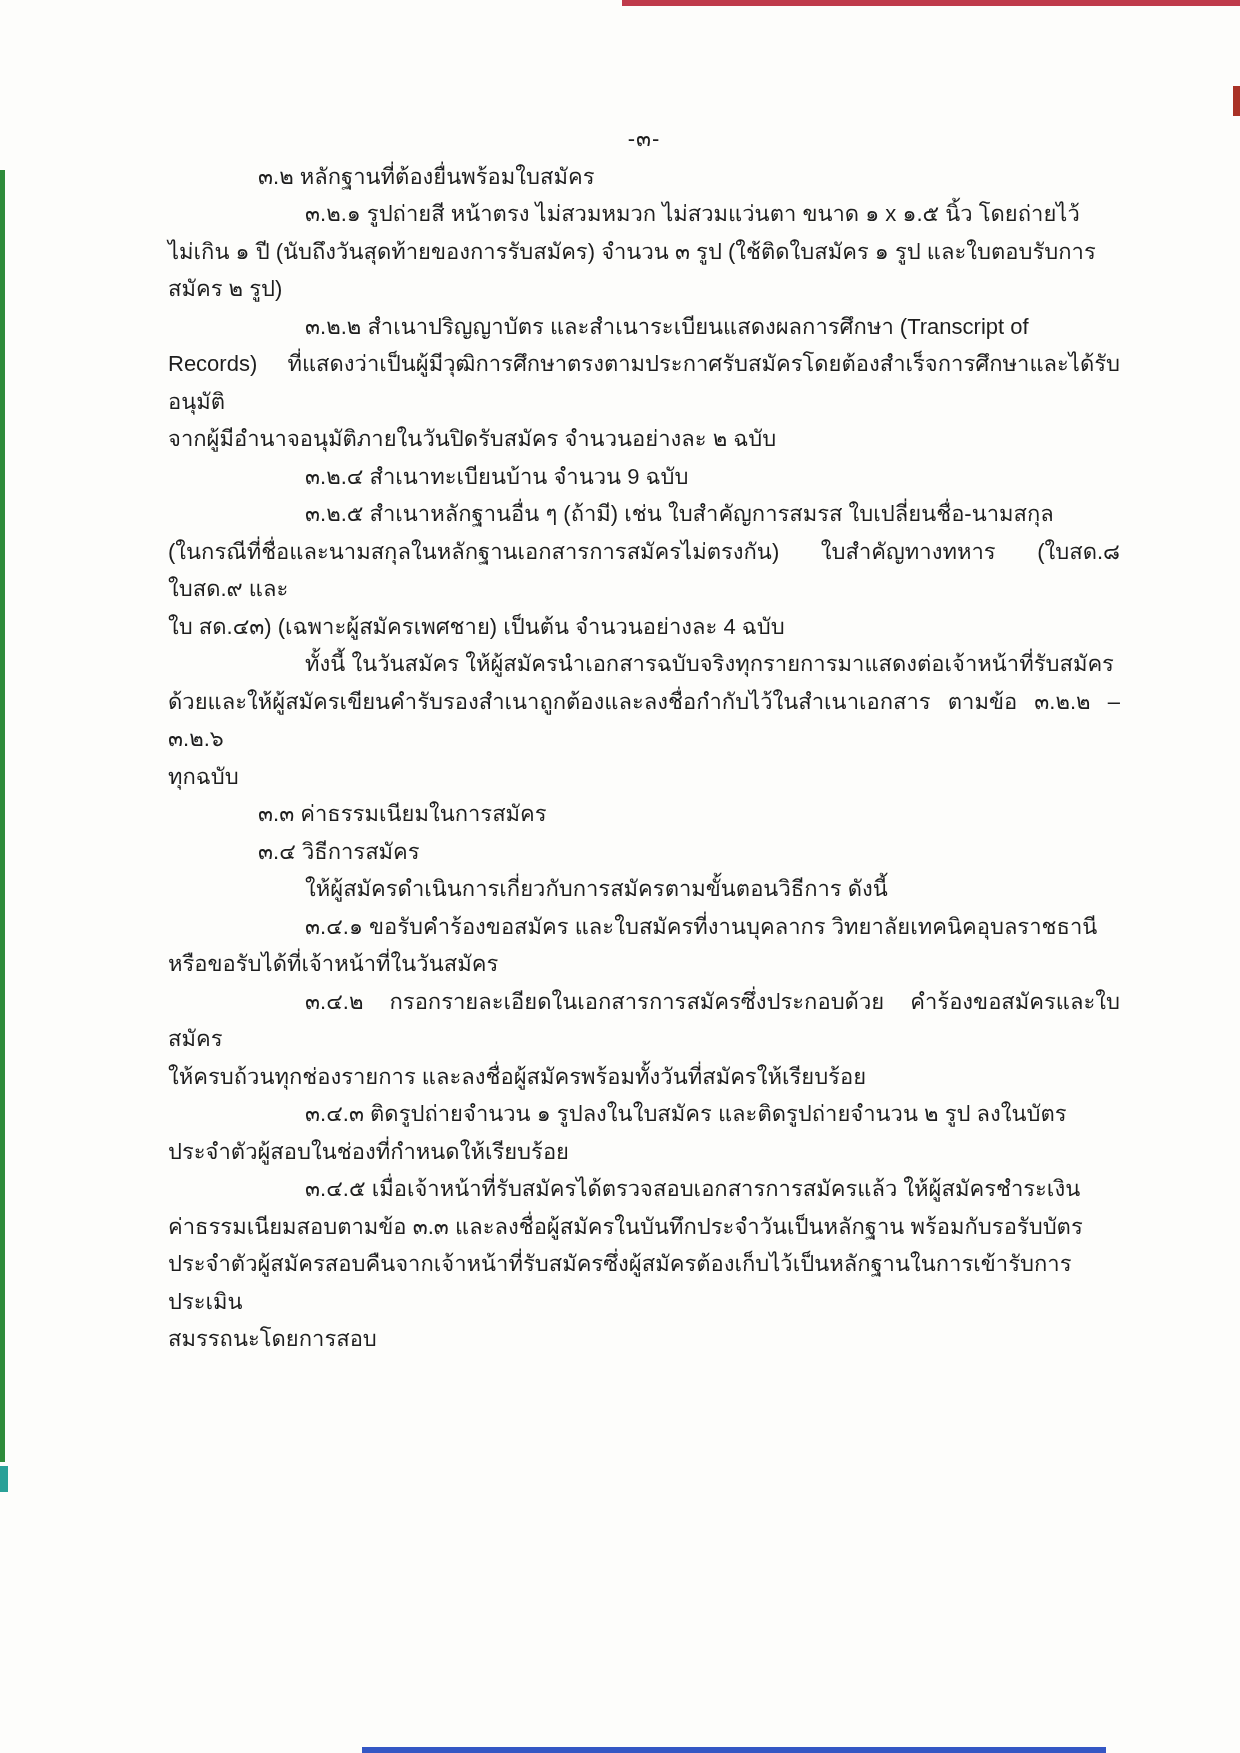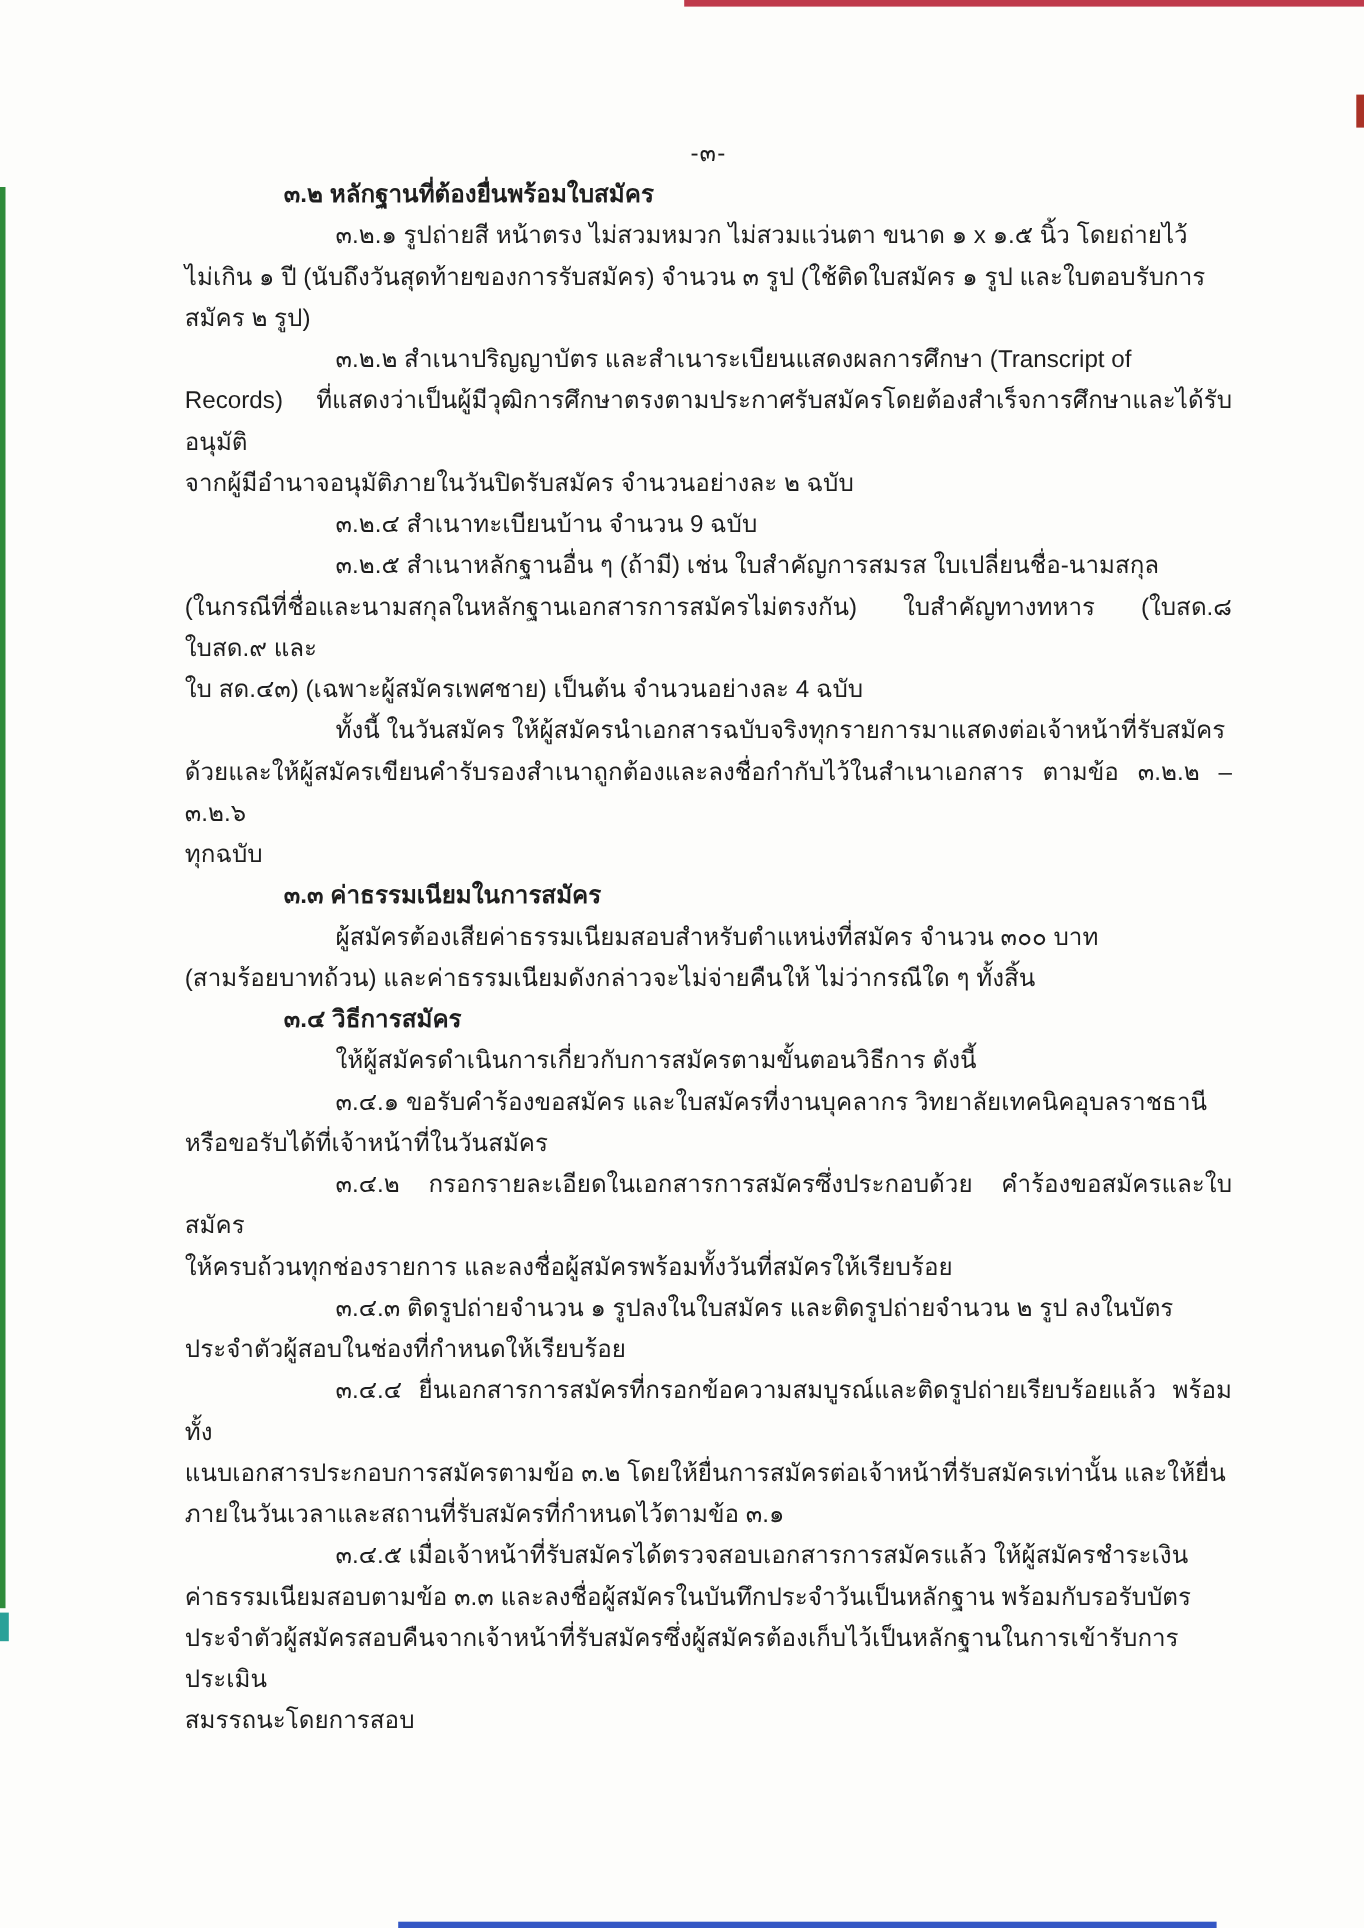--- a/index.html
+++ b/index.html
@@ -14,21 +14,21 @@
     font-size:22px;
     line-height:37.5px;
     padding:120px 120px 0 168px;
     overflow:hidden;
   }
   .pnum{
     text-align:center;
     letter-spacing:1px;
   }
   .sec-heading{
-    font-weight:bold;
+    font-weight:normal;
     text-indent:90px;
   }
   .para{
     white-space:pre-line;
     text-indent:137px;
     text-align:justify;
   }
   
   .artifact{position:absolute;}
   .artifact-top-bar{top:0;right:0;width:618px;height:6px;background:#bf3b4b;}
@@ -59,32 +59,27 @@
 จากผู้มีอำนาจอนุมัติภายในวันปิดรับสมัคร  จำนวนอย่างละ  ๒  ฉบับ</div>
   <div class="para">๓.๒.๔ สำเนาทะเบียนบ้าน  จำนวน  9  ฉบับ</div>
   <div class="para">๓.๒.๕ สำเนาหลักฐานอื่น ๆ (ถ้ามี)  เช่น  ใบสำคัญการสมรส  ใบเปลี่ยนชื่อ-นามสกุล
 (ในกรณีที่ชื่อและนามสกุลในหลักฐานเอกสารการสมัครไม่ตรงกัน)  ใบสำคัญทางทหาร  (ใบสด.๘ ใบสด.๙ และ
 ใบ สด.๔๓)  (เฉพาะผู้สมัครเพศชาย)  เป็นต้น   จำนวนอย่างละ  4  ฉบับ</div>
   <div class="para">ทั้งนี้  ในวันสมัคร  ให้ผู้สมัครนำเอกสารฉบับจริงทุกรายการมาแสดงต่อเจ้าหน้าที่รับสมัคร
 ด้วยและให้ผู้สมัครเขียนคำรับรองสำเนาถูกต้องและลงชื่อกำกับไว้ในสำเนาเอกสาร  ตามข้อ ๓.๒.๒ – ๓.๒.๖
 ทุกฉบับ</div>
 
   <div class="sec-heading">๓.๓ ค่าธรรมเนียมในการสมัคร</div>
-  <div class="para">ผู้สมัครต้องเสียค่าธรรมเนียมสอบสำหรับตำแหน่งที่สมัคร  จำนวน  ๓๐๐  บาท
-(สามร้อยบาทถ้วน)  และค่าธรรมเนียมดังกล่าวจะไม่จ่ายคืนให้  ไม่ว่ากรณีใด ๆ ทั้งสิ้น</div>
 
   <div class="sec-heading">๓.๔ วิธีการสมัคร</div>
   <div class="para">ให้ผู้สมัครดำเนินการเกี่ยวกับการสมัครตามขั้นตอนวิธีการ  ดังนี้</div>
   <div class="para">๓.๔.๑ ขอรับคำร้องขอสมัคร  และใบสมัครที่งานบุคลากร  วิทยาลัยเทคนิคอุบลราชธานี
 หรือขอรับได้ที่เจ้าหน้าที่ในวันสมัคร</div>
   <div class="para">๓.๔.๒ กรอกรายละเอียดในเอกสารการสมัครซึ่งประกอบด้วย  คำร้องขอสมัครและใบสมัคร
 ให้ครบถ้วนทุกช่องรายการ  และลงชื่อผู้สมัครพร้อมทั้งวันที่สมัครให้เรียบร้อย</div>
   <div class="para">๓.๔.๓ ติดรูปถ่ายจำนวน  ๑  รูปลงในใบสมัคร  และติดรูปถ่ายจำนวน  ๒  รูป  ลงในบัตร
 ประจำตัวผู้สอบในช่องที่กำหนดให้เรียบร้อย</div>
-  <div class="para">๓.๔.๔ ยื่นเอกสารการสมัครที่กรอกข้อความสมบูรณ์และติดรูปถ่ายเรียบร้อยแล้ว  พร้อมทั้ง
-แนบเอกสารประกอบการสมัครตามข้อ  ๓.๒ โดยให้ยื่นการสมัครต่อเจ้าหน้าที่รับสมัครเท่านั้น  และให้ยื่น
-ภายในวันเวลาและสถานที่รับสมัครที่กำหนดไว้ตามข้อ ๓.๑</div>
   <div class="para">๓.๔.๕ เมื่อเจ้าหน้าที่รับสมัครได้ตรวจสอบเอกสารการสมัครแล้ว  ให้ผู้สมัครชำระเงิน
 ค่าธรรมเนียมสอบตามข้อ ๓.๓  และลงชื่อผู้สมัครในบันทึกประจำวันเป็นหลักฐาน  พร้อมกับรอรับบัตร
 ประจำตัวผู้สมัครสอบคืนจากเจ้าหน้าที่รับสมัครซึ่งผู้สมัครต้องเก็บไว้เป็นหลักฐานในการเข้ารับการประเมิน
 สมรรถนะโดยการสอบ</div>
 
 </div>
 
 </body></html>

